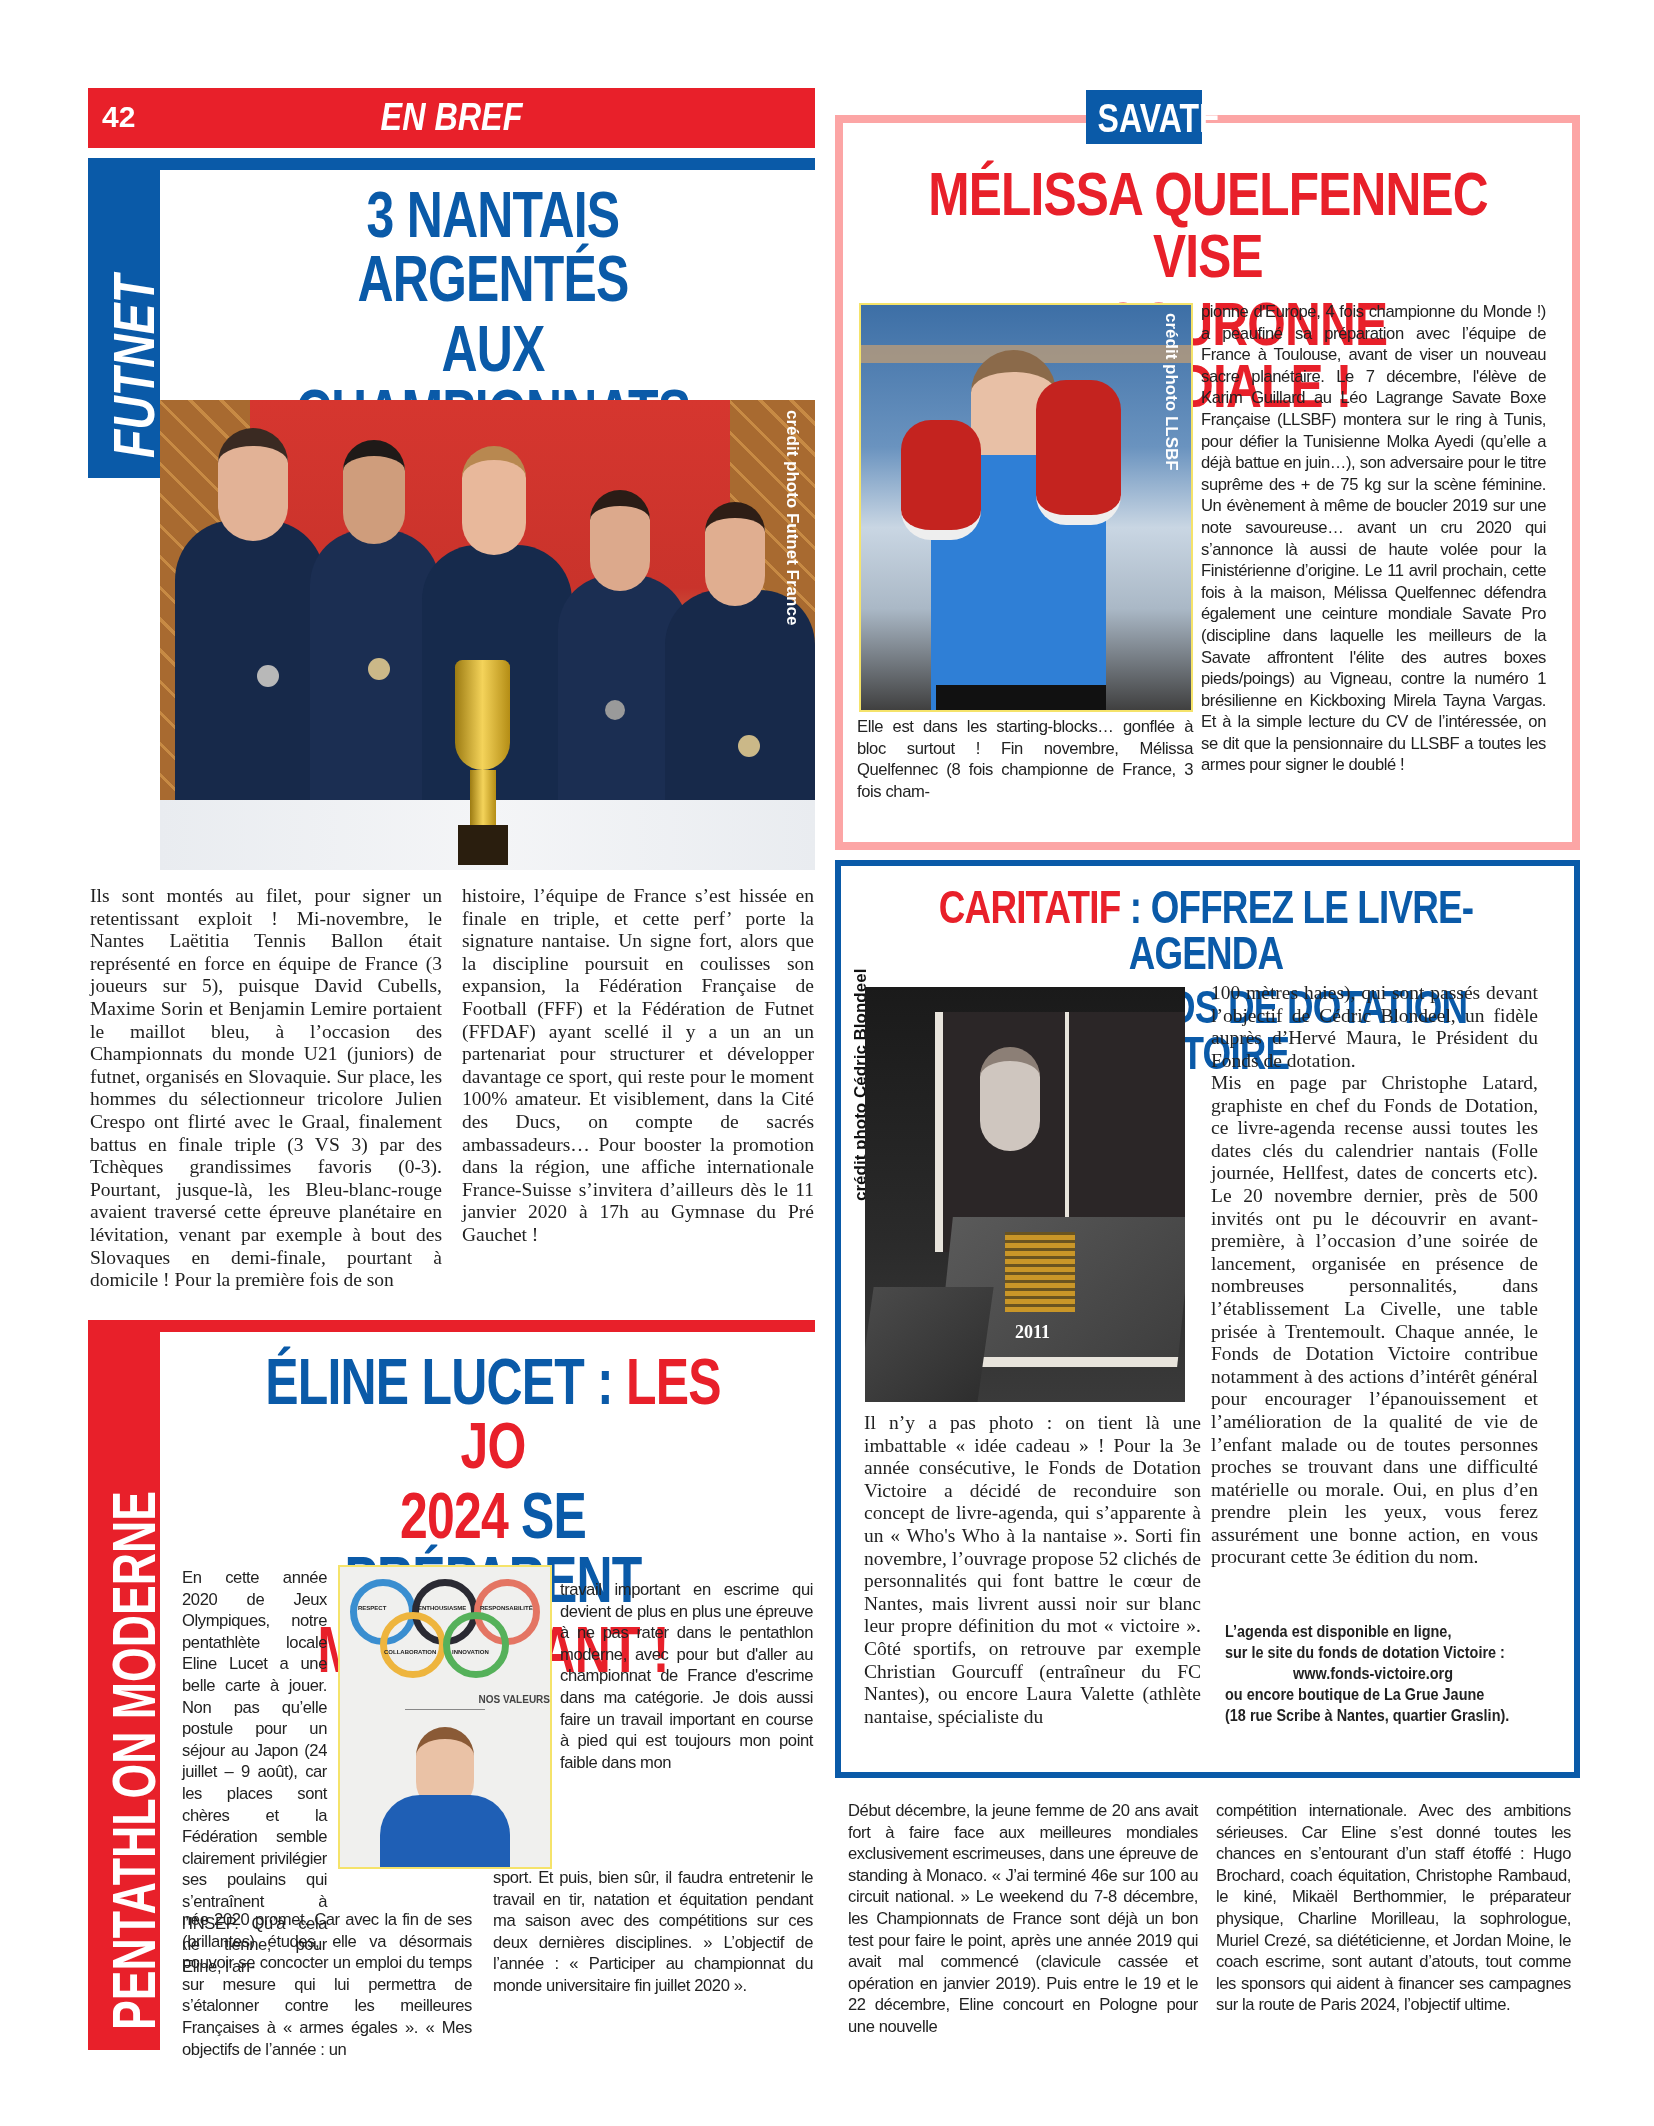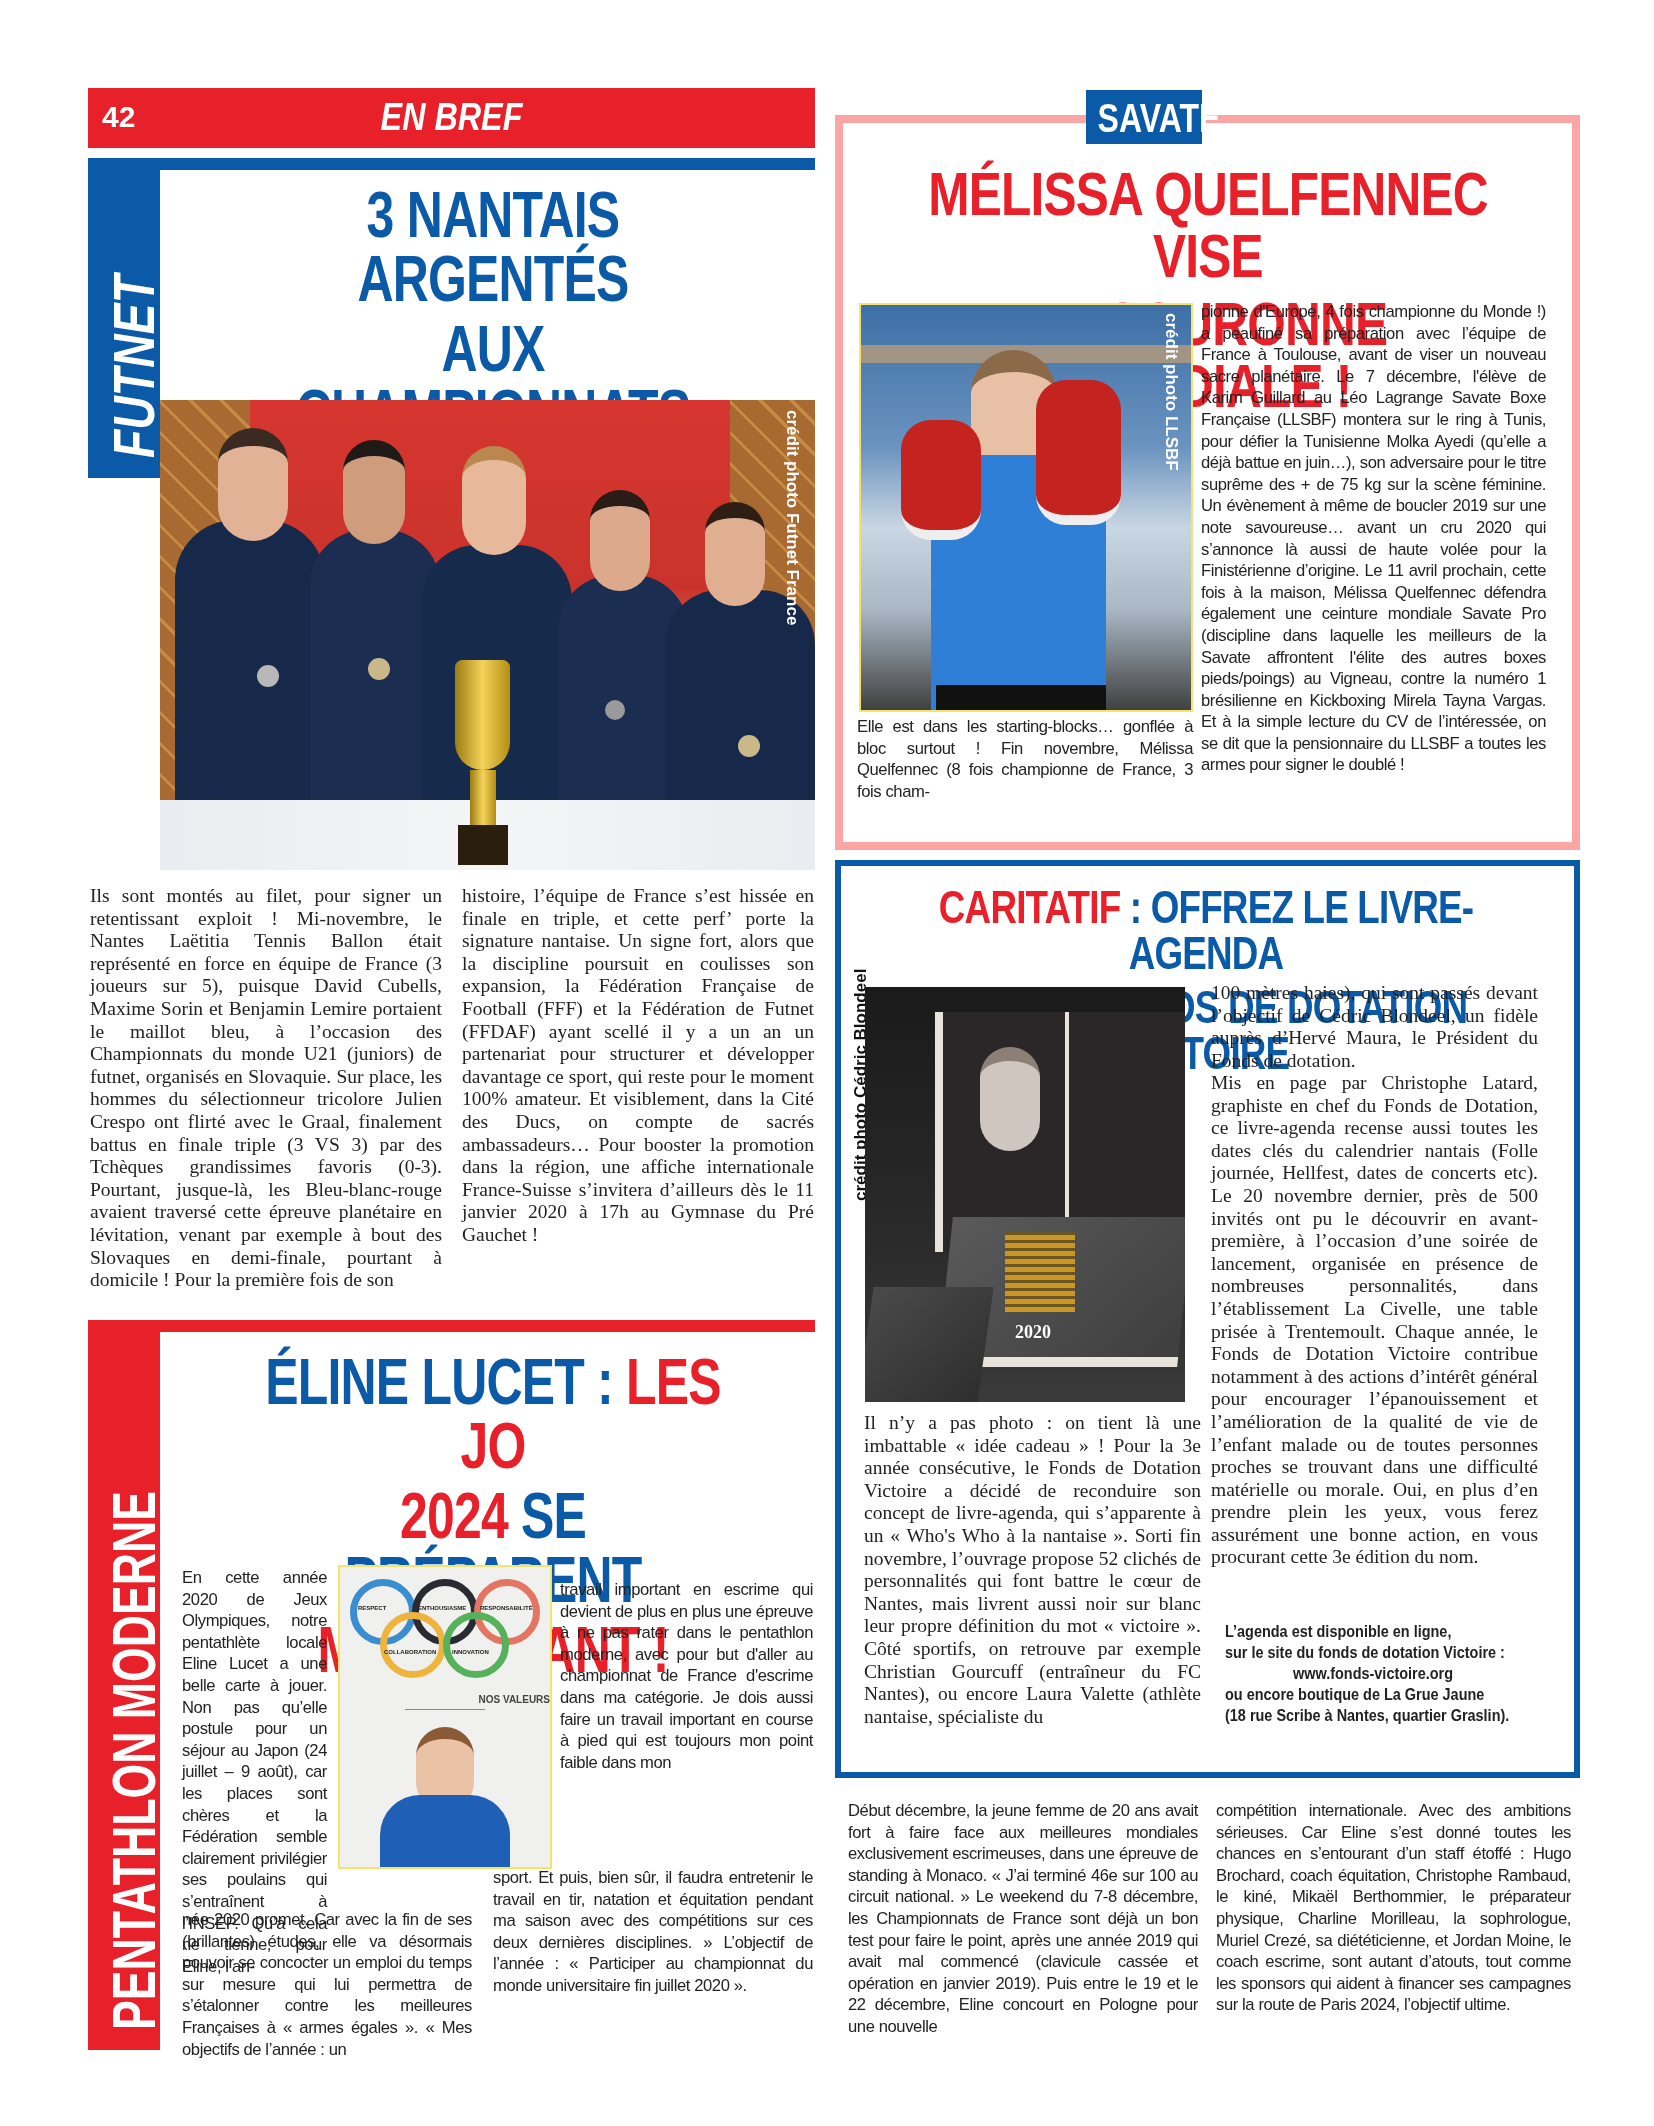--- a/index.html
+++ b/index.html
@@ -142,21 +142,21 @@
   </div>
 
   <span class="credit" style="left:10px; top:335px; color:#111; transform:rotate(-90deg); transform-origin:left top;">crédit photo Cédric Blondeel</span>
 
   <div class="abs photo" style="left:24px; top:121px; width:320px; height:415px; background:linear-gradient(180deg,#1a1a1a 0%,#2a2a2a 60%,#3a3a3a 100%);">
     <div class="abs" style="left:70px; top:25px; width:250px; height:240px; background:#2b2627; border-left:8px solid #e8e4dc; border-right:8px solid #e8e4dc;"></div>
     <div class="abs" style="left:200px; top:25px; width:4px; height:240px; background:#e8e4dc;"></div>
     <div class="abs" style="left:115px; top:60px; width:60px; height:90px; background:#cfc6bf; border-radius:30px; border-top:14px solid #8c7f76;"></div>
     <div class="abs" style="left:80px; top:230px; width:240px; height:140px; background:linear-gradient(135deg,#5a5a5a,#3e3e3e); border-bottom:10px solid #e8e4dc; transform:skewX(-6deg);"></div>
     <div class="abs" style="left:140px; top:245px; width:70px; height:80px; background:repeating-linear-gradient(0deg,#c99628 0 5px,#6a5420 5px 8px);"></div>
-    <span class="abs" style="left:150px; top:335px; color:#fff; font-family:'Liberation Serif',serif; font-weight:bold; font-size:18px;">2020</span>
+    <span class="abs" style="left:150px; top:335px; color:#fff; font-family:'Liberation Serif',serif; font-weight:bold; font-size:18px;">2011</span>
     <div class="abs" style="left:0; top:300px; width:120px; height:115px; background:linear-gradient(135deg,#4a4a4a,#2e2e2e); border-bottom:8px solid #d8d4cc; transform:skewX(-8deg);"></div>
   </div>
 
   <div class="abs serif-body" style="left:23px; top:546px; width:337px;">Il n’y a pas photo : on tient là une imbattable « idée cadeau » ! Pour la 3e année consécutive, le Fonds de Dotation Victoire a décidé de reconduire son concept de livre-agenda, qui s’apparente à un « Who's Who à la nantaise ». Sorti fin novembre, l’ouvrage propose 52 clichés de personnalités qui font battre le cœur de Nantes, mais livrent aussi noir sur blanc leur propre définition du mot « victoire ». Côté sportifs, on retrouve par exemple Christian Gourcuff (entraîneur du FC Nantes), ou encore Laura Valette (athlète nantaise, spécialiste du</div>
   <div class="abs serif-body" style="left:370px; top:116px; width:327px;">100 mètres haies), qui sont passés devant l’objectif de Cédric Blondeel, un fidèle auprès d’Hervé Maura, le Président du Fonds de dotation.</div>
   <div class="abs serif-body" style="left:370px; top:206px; width:327px;">Mis en page par Christophe Latard, graphiste en chef du Fonds de Dotation, ce livre-agenda recense aussi toutes les dates clés du calendrier nantais (Folle journée, Hellfest, dates de concerts etc). Le 20 novembre dernier, près de 500 invités ont pu le découvrir en avant-première, à l’occasion d’une soirée de lancement, organisée en présence de nombreuses personnalités, dans l’établissement La Civelle, une table prisée à Trentemoult. Chaque année, le Fonds de Dotation Victoire contribue notamment à des actions d’intérêt général pour encourager l’épanouissement et l’amélioration de la qualité de vie de l’enfant malade ou de toutes personnes proches se trouvant dans une difficulté matérielle ou morale. Oui, en plus d’en prendre plein les yeux, vous ferez assurément une bonne action, en vous procurant cette 3e édition du nom.</div>
 
   <div class="abs" style="left:384px; top:755px; width:330px; font-weight:bold; font-size:17px; line-height:21px; white-space:nowrap;">
     <div style="transform:scaleX(0.85); transform-origin:left top;">L’agenda est disponible en ligne,</div>
     <div style="transform:scaleX(0.85); transform-origin:left top;">sur le site du fonds de dotation Victoire :</div>

